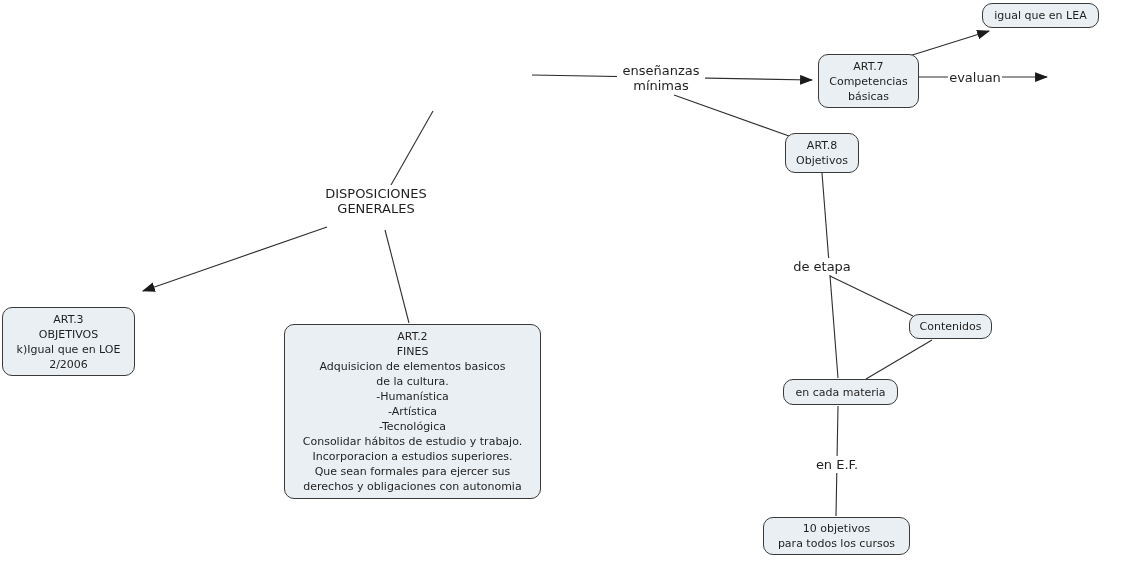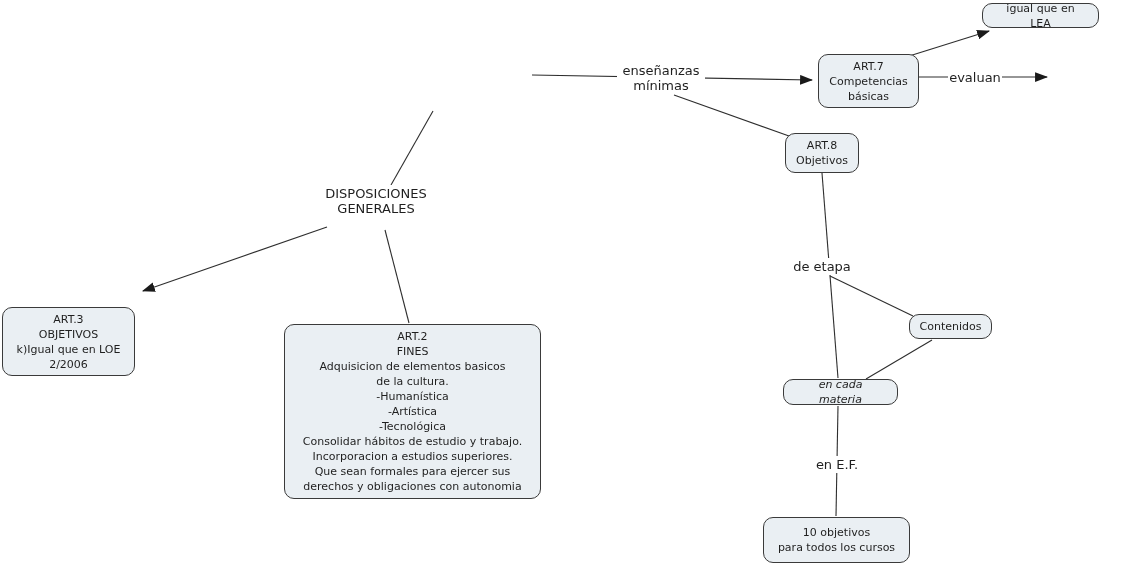--- a/index.html
+++ b/index.html
@@ -29,21 +29,21 @@
     background: #eaeff3;
     border: 1px solid #3a3a3a;
     border-radius: 10px;
     display: flex;
     align-items: center;
     justify-content: center;
     text-align: center;
     white-space: pre-line;
     font-size: 11px;
     line-height: 15px;
-    padding: 2px 12px;
+    padding: 2px 0;
     cursor: default;
   }
   .link-label {
     position: absolute;
     box-sizing: border-box;
     background: #ffffff;
     display: flex;
     align-items: center;
     justify-content: center;
     text-align: center;
@@ -54,22 +54,22 @@
   }
   
   #n-decreto        { left: 374px; top: 40px;  width: 158px; height: 70px; }
   #n-art7           { left: 818px; top: 54px;  width: 101px; height: 54px; }
   #n-igual-lea      { left: 982px; top: 3px;   width: 117px; height: 25px; }
   #n-criterios      { left: 1052px; top: 49px; width: 79px;  height: 57px; }
   #n-art8           { left: 785px; top: 133px; width: 74px;  height: 40px; }
   #n-art3           { left: 2px;   top: 283px; width: 133px; height: 69px; margin-top: 24px; }
   #n-art2           { left: 284px; top: 324px; width: 257px; height: 175px; }
   #n-contenidos     { left: 909px; top: 314px; width: 83px;  height: 25px; }
-  #n-en-cada-materia{ left: 783px; top: 379px; width: 115px; height: 26px; font-style: italic; }
-  #n-diez-objetivos { left: 763px; top: 517px; width: 147px; height: 46px; }
+  #n-en-cada-materia{ left: 783px; top: 379px; width: 115px; height: 26px; }
+  #n-diez-objetivos { left: 763px; top: 517px; width: 147px; height: 38px; }
   
   #l-ensenanzas     { left: 617px; top: 62px;  width: 88px;  height: 32px; }
   #l-evaluan        { left: 948px; top: 69px;  width: 54px;  height: 16px; }
   #l-disposiciones  { left: 318px; top: 185px; width: 116px; height: 32px; }
   #l-de-etapa       { left: 793px; top: 258px; width: 58px;  height: 17px; }
   #l-en-ef          { left: 811px; top: 456px; width: 52px;  height: 17px; }
 </style>
 </head>
 <body>
 

